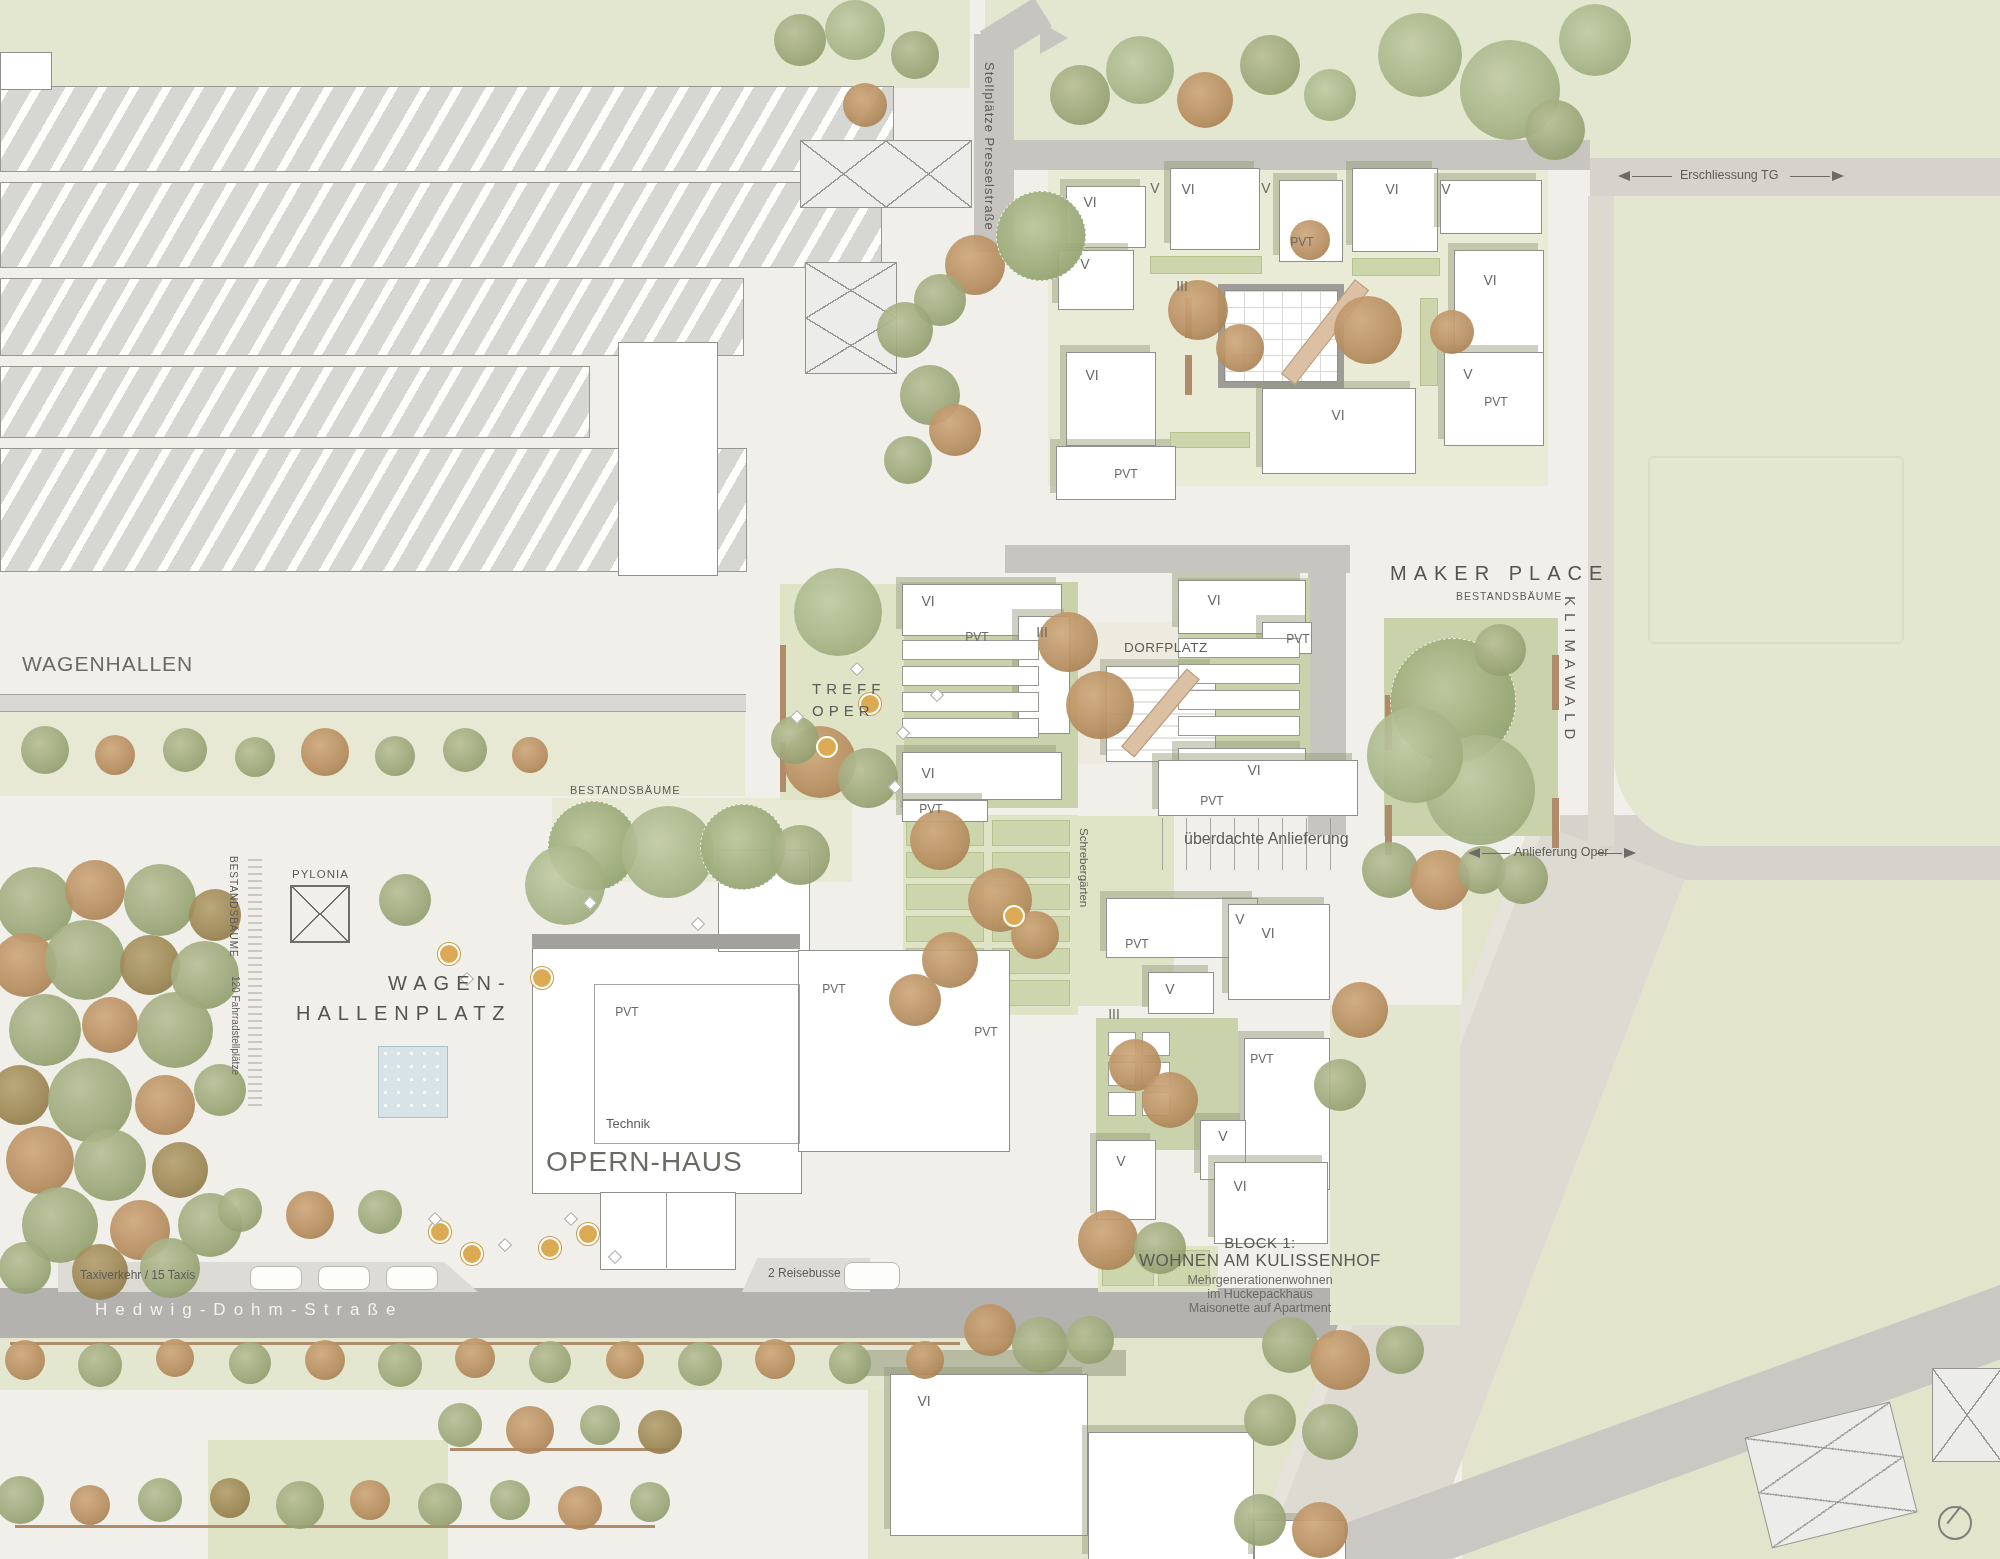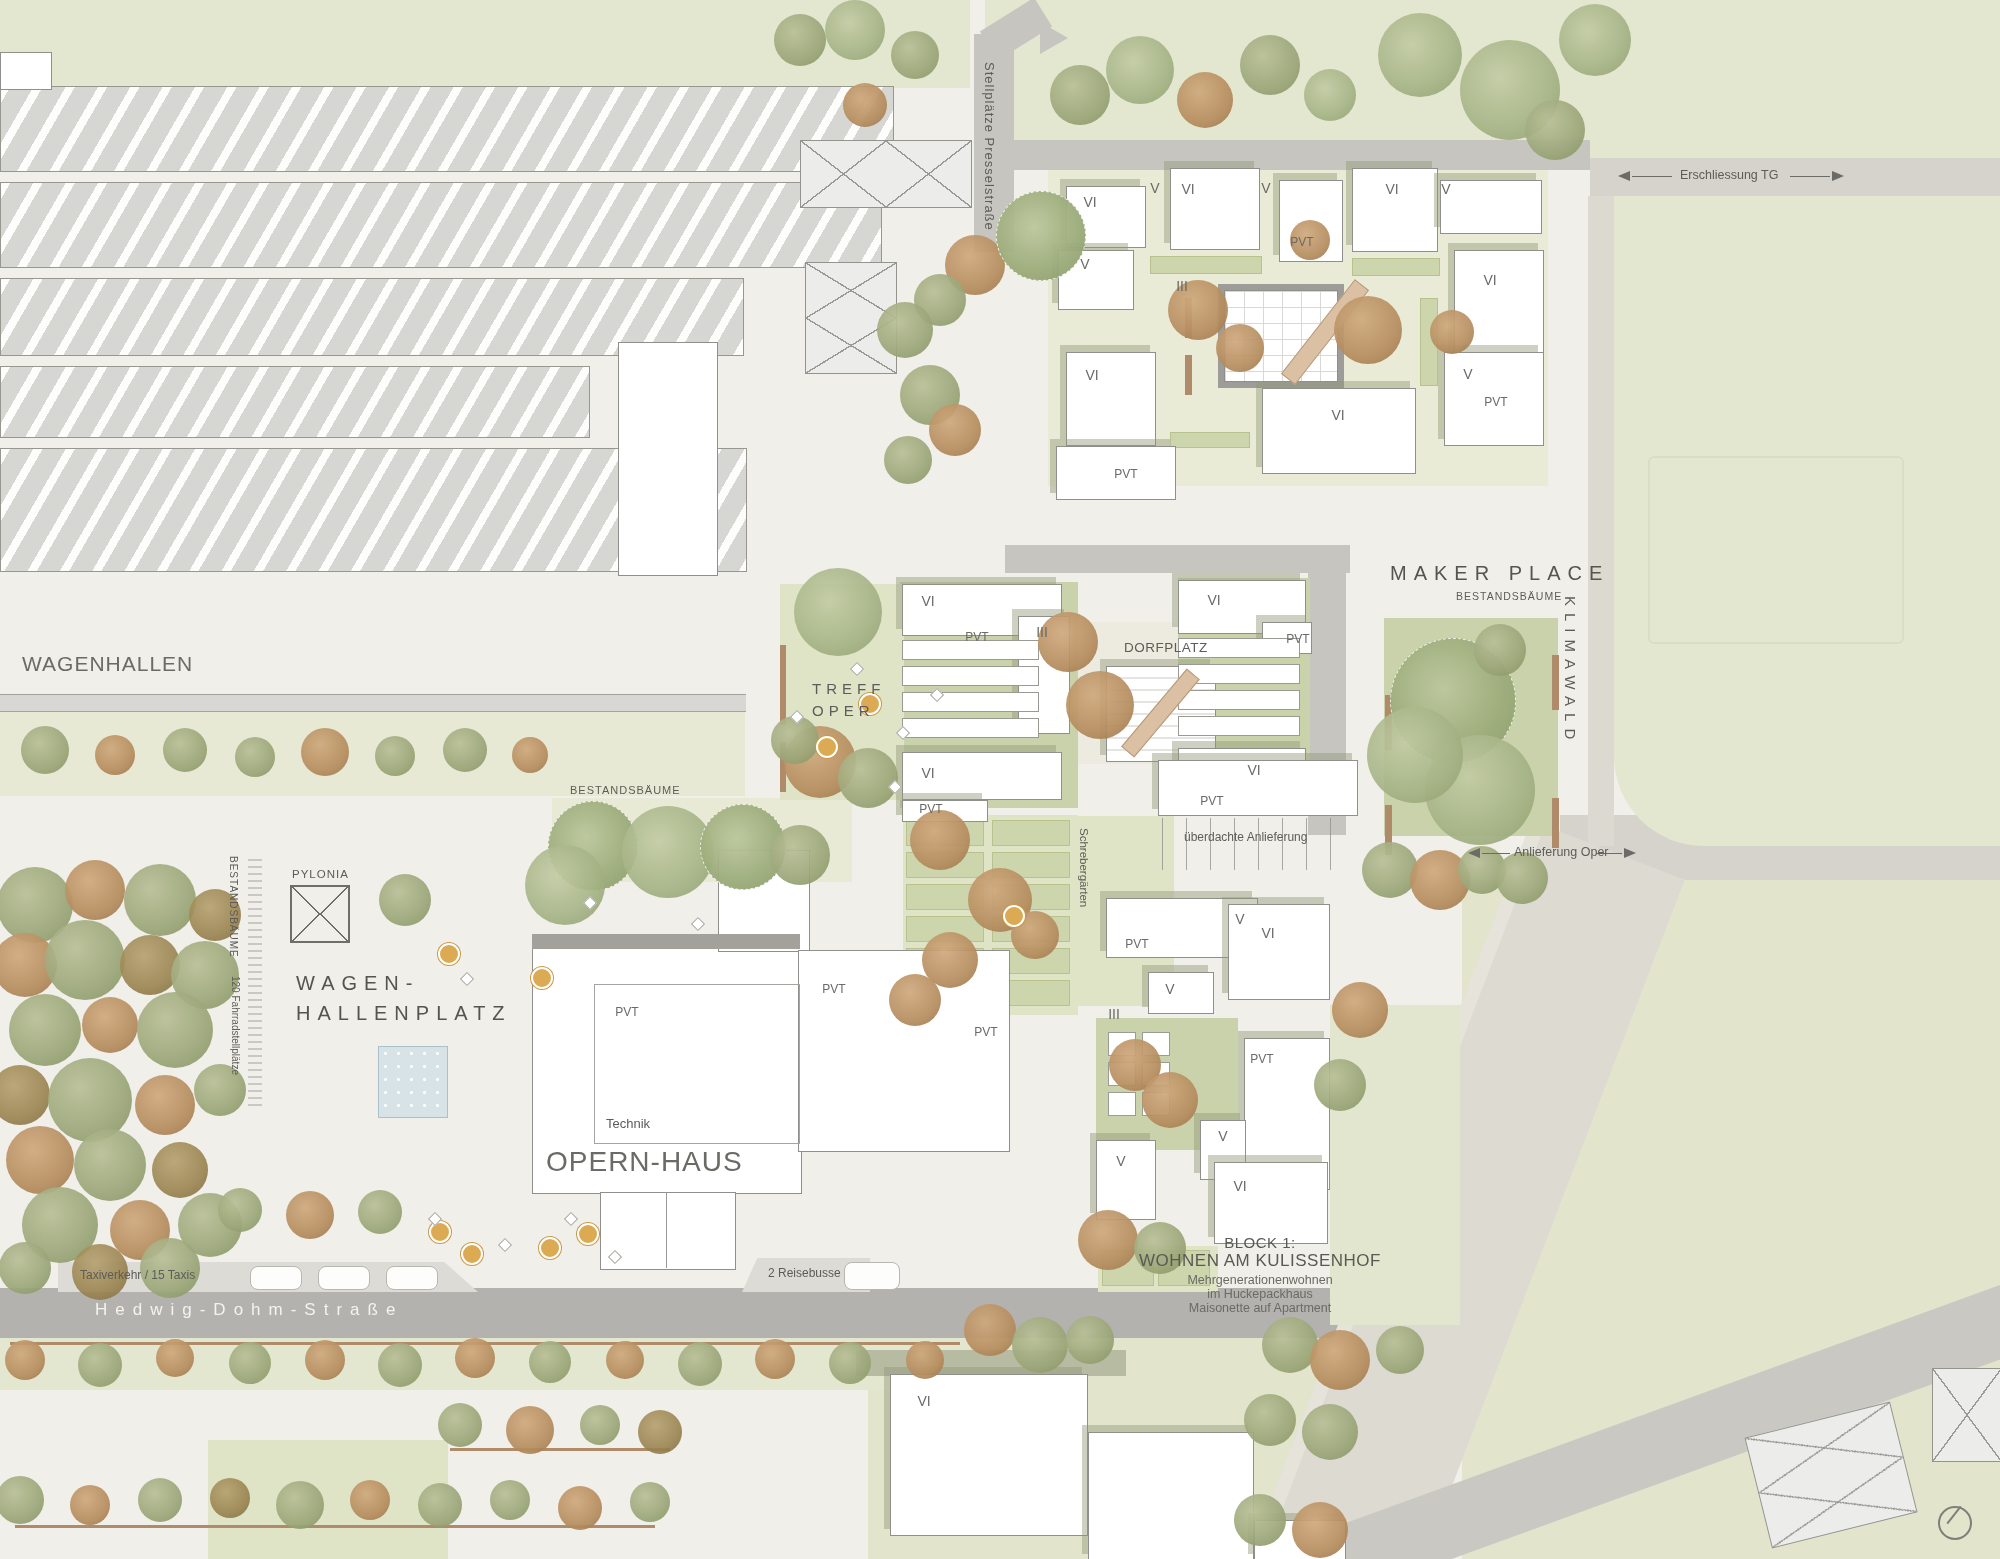--- a/index.html
+++ b/index.html
@@ -156,39 +156,39 @@
   <div class="arrline" style="left:1632px;top:176px;width:40px;"></div>
   <div class="arrline" style="left:1790px;top:176px;width:40px;"></div>
   <div class="tri right" style="left:1832px;top:171px;"></div>
   <div class="tri left" style="left:1468px;top:848px;"></div>
   <div class="arrline" style="left:1482px;top:853px;width:28px;"></div>
   <div class="arrline" style="left:1596px;top:853px;width:26px;"></div>
   <div class="tri right" style="left:1624px;top:848px;"></div>
 
   <div class="lbl" style="left:22px;top:652px;font-size:21px;letter-spacing:1px;color:#6b6a66;">WAGENHALLEN</div>
   <div class="lbl" style="left:296px;top:968px;">
-    <div class="bigplace" style="line-height:30px;">WAGEN-</div>
+    <div class="bigplace" style="line-height:30px;text-align:right;">WAGEN-</div>
     <div class="bigplace" style="line-height:30px;">HALLENPLATZ</div>
   </div>
   <div class="lbl" style="left:546px;top:1146px;font-size:28px;letter-spacing:1px;color:#6b6a66;">OPERN-HAUS</div>
   <div class="lbl" style="left:606px;top:1116px;font-size:13px;">Technik</div>
   <div class="lbl bigplace" style="left:1390px;top:562px;">MAKER PLACE</div>
   <div class="lbl vert" style="left:1562px;top:596px;font-size:15px;letter-spacing:7px;">KLIMAWALD</div>
   <div class="lbl" style="left:1124px;top:640px;font-size:13.5px;letter-spacing:.5px;">DORFPLATZ</div>
   <div class="lbl" style="left:812px;top:678px;">
     <div style="font-size:15px;letter-spacing:5px;line-height:22px;">TREFF</div>
     <div style="font-size:15px;letter-spacing:5px;line-height:22px;">OPER</div>
   </div>
   <div class="lbl" style="left:292px;top:868px;font-size:11.5px;letter-spacing:1px;">PYLONIA</div>
 
   <div class="lbl" style="left:95px;top:1300px;font-size:17px;letter-spacing:8px;color:#f4f3ee;">Hedwig-Dohm-Straße</div>
   <div class="lbl vert" style="left:982px;top:62px;font-size:13px;letter-spacing:1px;">Stellplätze Presselstraße</div>
   <div class="lbl" style="left:1680px;top:168px;font-size:12.5px;">Erschliessung TG</div>
   <div class="lbl" style="left:1514px;top:845px;font-size:12.5px;">Anlieferung Oper</div>
-  <div class="lbl" style="left:1184px;top:830px;font-size:12px;">überdachte Anlieferung</div>
+  <div class="lbl" style="left:1184px;top:830px;font-size:16px;">überdachte Anlieferung</div>
   <div class="lbl" style="left:80px;top:1268px;font-size:12px;">Taxiverkehr / 15 Taxis</div>
   <div class="lbl" style="left:768px;top:1266px;font-size:12px;">2 Reisebusse</div>
   <div class="lbl vert" style="left:1078px;top:828px;font-size:11.5px;">Schrebergärten</div>
 
   <div class="lbl vert" style="left:228px;top:856px;font-size:10px;letter-spacing:1px;">BESTANDSBÄUME</div>
   <div class="lbl vert" style="left:230px;top:976px;font-size:10px;">120 Fahrradstellplätze</div>
   <div class="lbl" style="left:570px;top:784px;font-size:11px;letter-spacing:1px;">BESTANDSBÄUME</div>
   <div class="lbl" style="left:1456px;top:590px;font-size:10.5px;letter-spacing:1px;">BESTANDSBÄUME</div>
 
   <div class="title-block" style="left:1100px;top:1234px;">

